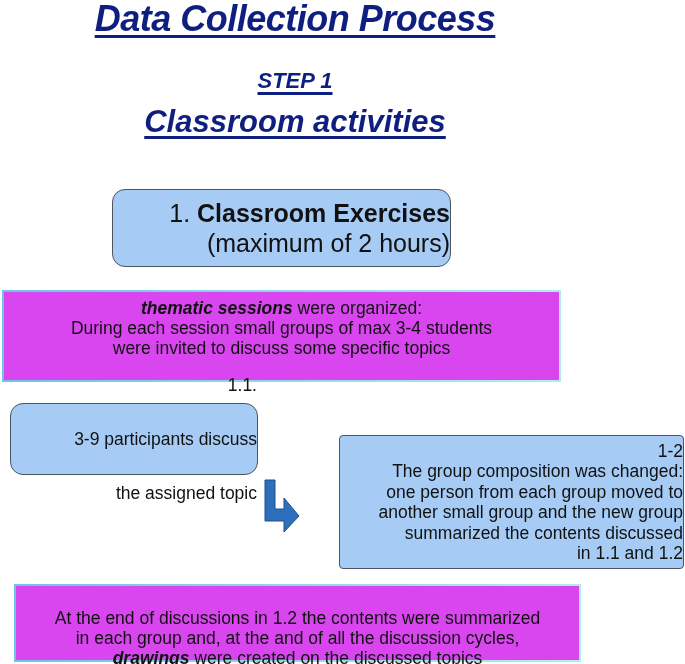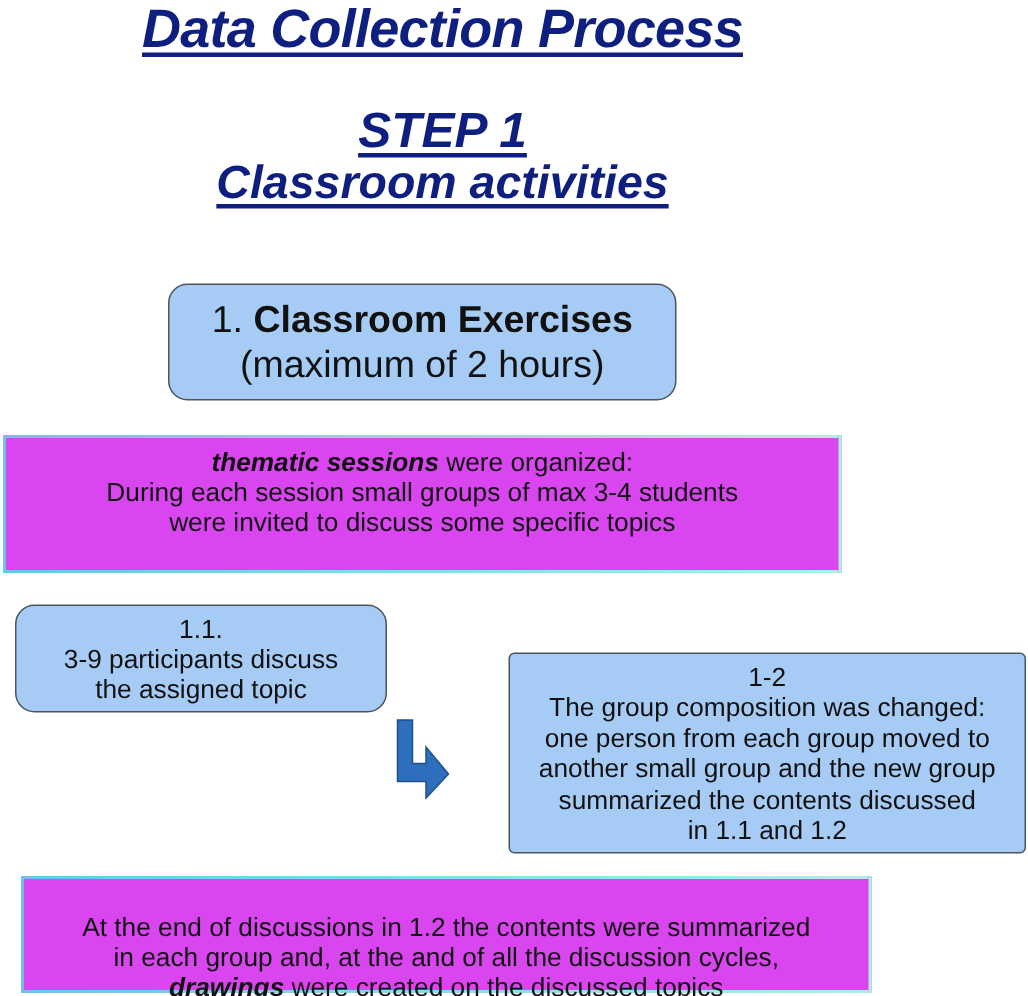--- a/index.html
+++ b/index.html
@@ -3,35 +3,35 @@
 <meta charset="utf-8">
 <style>
   html, body { margin: 0; padding: 0; background: #ffffff; }
   body { width: 685px; height: 664px; position: relative; overflow: hidden;
          font-family: "Liberation Sans", sans-serif; color: #111; }
   .title { position: absolute; left: 0; width: 590px; text-align: center;
            color: #0f1f80; font-weight: bold; font-style: italic;
            text-decoration: underline; text-decoration-thickness: 3px;
            text-underline-offset: 4px; margin: 0; }
   #main-title { top: -2px; font-size: 36px; letter-spacing: -0.5px; }
-  #step-title { top: 68px; font-size: 33px; }
+  #step-title { top: 68px; font-size: 22px; }
   #step-subtitle { top: 104px; font-size: 31px; }
   .rbox { position: absolute; background: #a6ccf5; border: 1.5px solid #4a5560;
-          border-radius: 13px; text-align: center; box-sizing: border-box;
+          border-radius: 13px; text-align: right; box-sizing: border-box;
           display: flex; flex-direction: column; justify-content: center; }
   .gbox { position: absolute; box-sizing: border-box; text-align: center; background: #d946ef;
           border: 2px solid; border-image: linear-gradient(to right, #6ec3ea, #aef0e0) 1; }
   #box-exercises { left: 112px; top: 189px; width: 339px; height: 78px;
                    font-size: 25px; line-height: 30px; }
   #box-exercises .num { font-weight: normal; }
   #box-exercises .bold { font-weight: bold; }
   #box-thematic { left: 2px; top: 290px; width: 559px; height: 92px;
                   font-size: 17.5px; line-height: 20px; padding-top: 6px; }
   #box-1-1 { left: 10px; top: 403px; width: 248px; height: 72px;
-             font-size: 17.5px; line-height: 20px; }
+             font-size: 17.5px; line-height: 20px; gap: 34px; }
   #box-1-2 { left: 339px; top: 435px; width: 345px; height: 134px;
              font-size: 17.5px; line-height: 20.5px; border-radius: 4px; }
   #box-final { left: 14px; top: 584px; width: 567px; height: 78px;
                font-size: 17.5px; line-height: 20px; padding-top: 22px; }
   .line { display: block; }
   .bi { font-weight: bold; font-style: italic; }
   #arrow { position: absolute; left: 264px; top: 479px; width: 36px; height: 54px; }
 </style>
 </head>
 <body>

